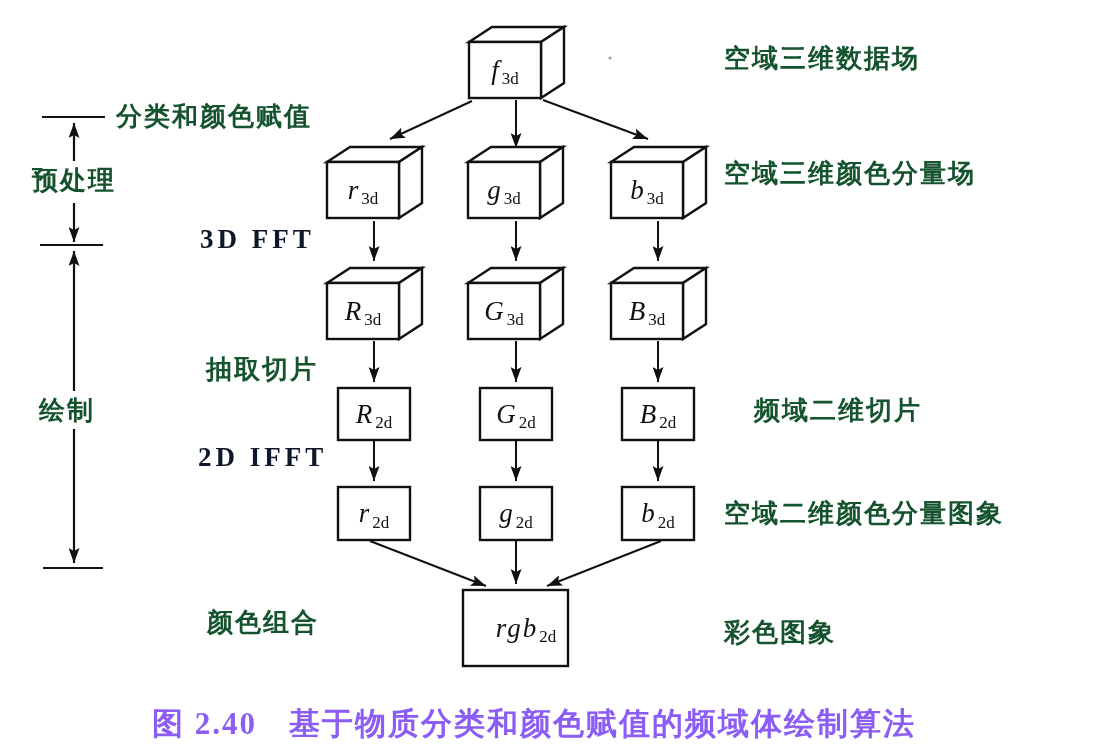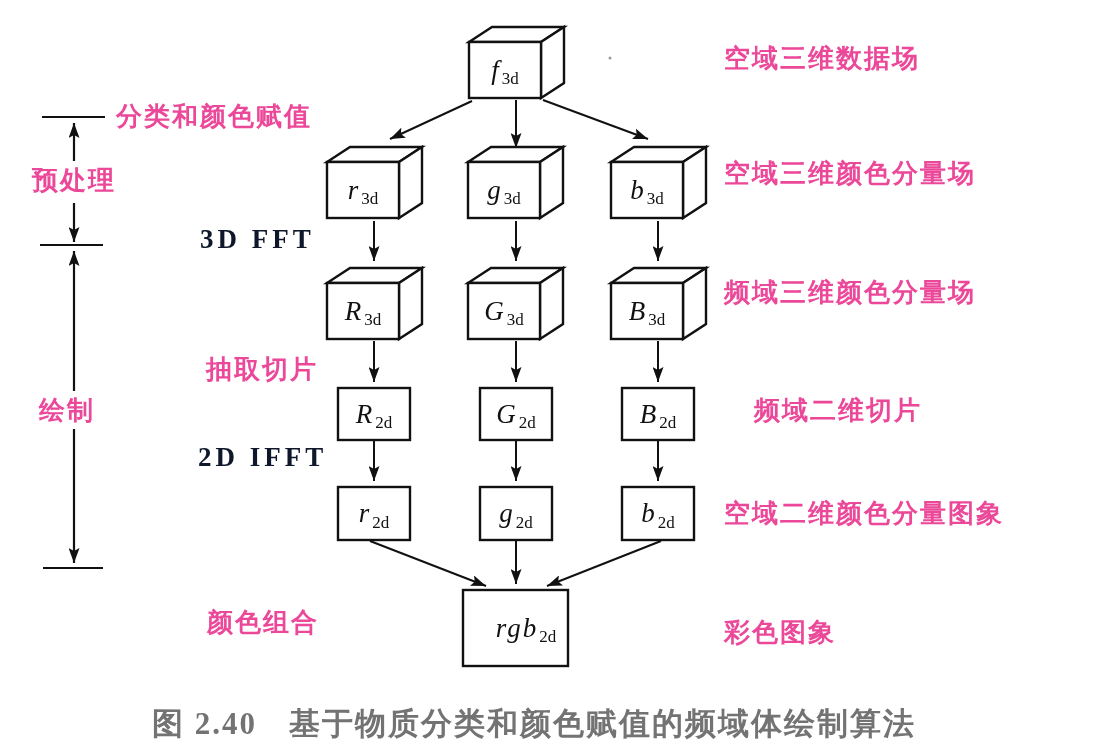--- a/index.html
+++ b/index.html
@@ -14,21 +14,21 @@
   }
   .layer{position:absolute;left:0;top:0;}
   
   .cn{
     position:absolute;
     font-family:Liberation Mono, monospace;
     font-weight:600;
     font-size:26px;
     letter-spacing:2px;
     white-space:nowrap;
-    color:#ec4899;
+    color:#14532d;
   }
   
   .lat{
     position:absolute;
     font-family:"Liberation Serif", serif;
     font-weight:600;
     font-size:27px;
     letter-spacing:4px;
     white-space:nowrap;
     color:#0f172a;
@@ -53,21 +53,21 @@
     transform:translateY(9px);
     margin-left:1px;
   }
   .caption{
     position:absolute;
     left:152px;top:703px;
     display:flex;
     align-items:baseline;
     font-size:31px;
     font-weight:700;
-    color:#737373;
+    color:#8b5cf6;
     white-space:nowrap;
   }
   .caption .num{
     font-family:"Liberation Serif", serif;
     letter-spacing:2px;
     margin-right:32px;
   }
   .caption .ttl{
     font-family:"Liberation Sans", sans-serif;
     letter-spacing:2px;
@@ -174,21 +174,20 @@
   <div class="cn" style="left:116px;top:99px;">分类和颜色赋值</div>
   <div class="cn" style="left:32px;top:163px;">预处理</div>
   <div class="lat" style="left:200px;top:224px;">3D FFT</div>
   <div class="cn" style="left:206px;top:352px;">抽取切片</div>
   <div class="cn" style="left:39px;top:393px;">绘制</div>
   <div class="lat" style="left:198px;top:442px;">2D IFFT</div>
   <div class="cn" style="left:207px;top:569px;margin-top:36px;">颜色组合</div>
 
   <div class="cn" style="left:724px;top:41px;">空域三维数据场</div>
   <div class="cn" style="left:724px;top:156px;">空域三维颜色分量场</div>
-  <div class="cn" style="left:724px;top:275px;">频域三维颜色分量场</div>
   <div class="cn" style="left:754px;top:393px;">频域二维切片</div>
   <div class="cn" style="left:724px;top:496px;">空域二维颜色分量图象</div>
   <div class="cn" style="left:724px;top:615px;">彩色图象</div>
 
   <div class="node-label" style="left:469px;top:42px;width:72px;height:56px;">
     <span class="base">f</span>
       <span class="sub">3d</span>
   </div>
   <div class="node-label" style="left:327px;top:162px;width:72px;height:56px;">
     <span class="base">r</span>

